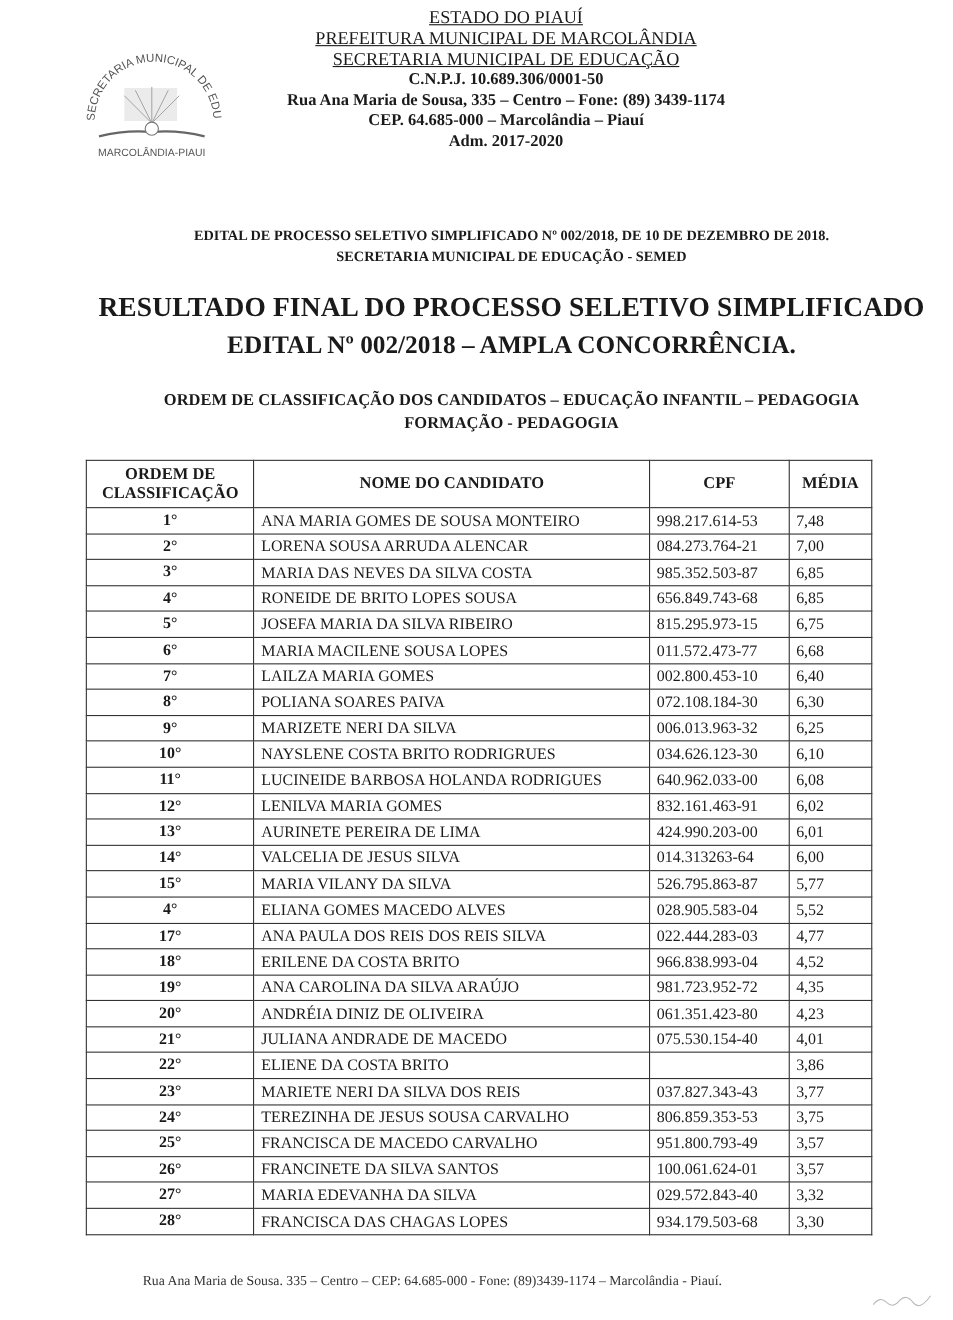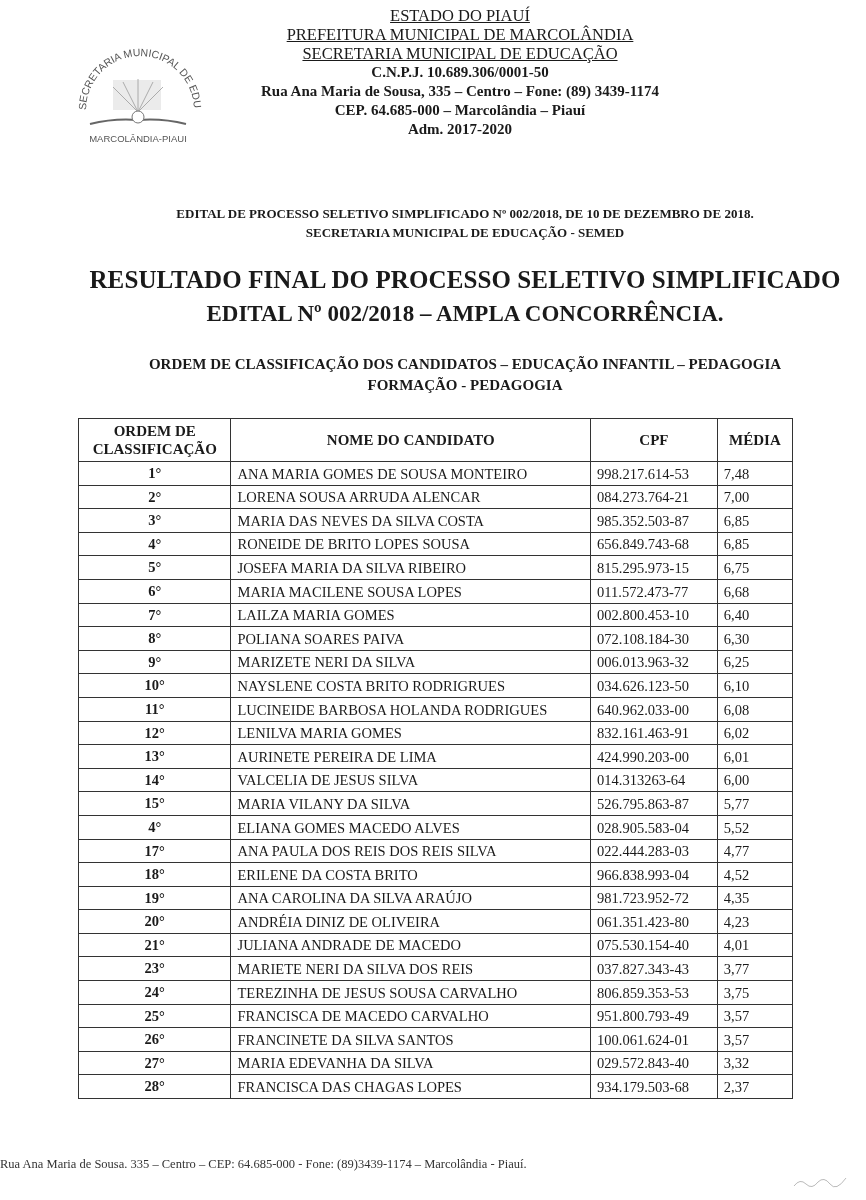--- a/index.html
+++ b/index.html
@@ -32,21 +32,21 @@
   }
   table.results th { font-weight: bold; font-size: 15px; height: 42px; line-height: 18px; text-align: center; }
   .col-ord { width: 135px; text-align: center; font-weight: bold; vertical-align: top; }
   .col-name { width: 336px; }
   .col-cpf { width: 110px; }
   .col-med { width: 60px; }
   td.col-ord { line-height: 16px; }
   td.col-name, td.col-cpf, td.col-med { vertical-align: bottom; line-height: 18px; }
 
   .footer {
-    position: absolute; left: 0; width: 786px; top: 1157px; text-align: left;
+    position: absolute; left: 0; width: 786px; top: 1157px; text-align: center;
     font-size: 12.5px; color: #333;
   }
   .signature {
     position: absolute; left: 790px; top: 1168px; width: 60px; height: 25px;
   }
 </style>
 </head>
 <body>
 
 <div class="logo">
@@ -153,21 +153,21 @@
       </tr>
       <tr>
         <td class="col-ord">9°</td>
         <td class="col-name">MARIZETE NERI DA SILVA</td>
         <td class="col-cpf">006.013.963-32</td>
         <td class="col-med">6,25</td>
       </tr>
       <tr>
         <td class="col-ord">10°</td>
         <td class="col-name">NAYSLENE COSTA BRITO RODRIGRUES</td>
-        <td class="col-cpf">034.626.123-50</td>
+        <td class="col-cpf">034.626.123-30</td>
         <td class="col-med">6,10</td>
       </tr>
       <tr>
         <td class="col-ord">11°</td>
         <td class="col-name">LUCINEIDE BARBOSA HOLANDA RODRIGUES</td>
         <td class="col-cpf">640.962.033-00</td>
         <td class="col-med">6,08</td>
       </tr>
       <tr>
         <td class="col-ord">12°</td>
@@ -223,20 +223,26 @@
         <td class="col-cpf">061.351.423-80</td>
         <td class="col-med">4,23</td>
       </tr>
       <tr>
         <td class="col-ord">21°</td>
         <td class="col-name">JULIANA ANDRADE DE MACEDO</td>
         <td class="col-cpf">075.530.154-40</td>
         <td class="col-med">4,01</td>
       </tr>
       <tr>
+        <td class="col-ord">22°</td>
+        <td class="col-name">ELIENE DA COSTA BRITO</td>
+        <td class="col-cpf"></td>
+        <td class="col-med">3,86</td>
+      </tr>
+      <tr>
         <td class="col-ord">23°</td>
         <td class="col-name">MARIETE NERI DA SILVA DOS REIS</td>
         <td class="col-cpf">037.827.343-43</td>
         <td class="col-med">3,77</td>
       </tr>
       <tr>
         <td class="col-ord">24°</td>
         <td class="col-name">TEREZINHA DE JESUS SOUSA CARVALHO</td>
         <td class="col-cpf">806.859.353-53</td>
         <td class="col-med">3,75</td>
@@ -256,21 +262,21 @@
       <tr>
         <td class="col-ord">27°</td>
         <td class="col-name">MARIA EDEVANHA DA SILVA</td>
         <td class="col-cpf">029.572.843-40</td>
         <td class="col-med">3,32</td>
       </tr>
       <tr>
         <td class="col-ord">28°</td>
         <td class="col-name">FRANCISCA DAS CHAGAS LOPES</td>
         <td class="col-cpf">934.179.503-68</td>
-        <td class="col-med">2,37</td>
+        <td class="col-med">3,30</td>
       </tr>
     </tbody>
 </table>
 
 <div class="footer">Rua Ana Maria de Sousa. 335 – Centro – CEP: 64.685-000 - Fone: (89)3439-1174 – Marcolândia - Piauí.</div>
 
 <svg class="signature" viewBox="0 0 60 25">
   <path d="M 4 18 Q 10 10 16 16 T 28 14 Q 34 8 40 16 T 56 10" stroke="#bbb" stroke-width="1" fill="none"></path>
 </svg>
 

